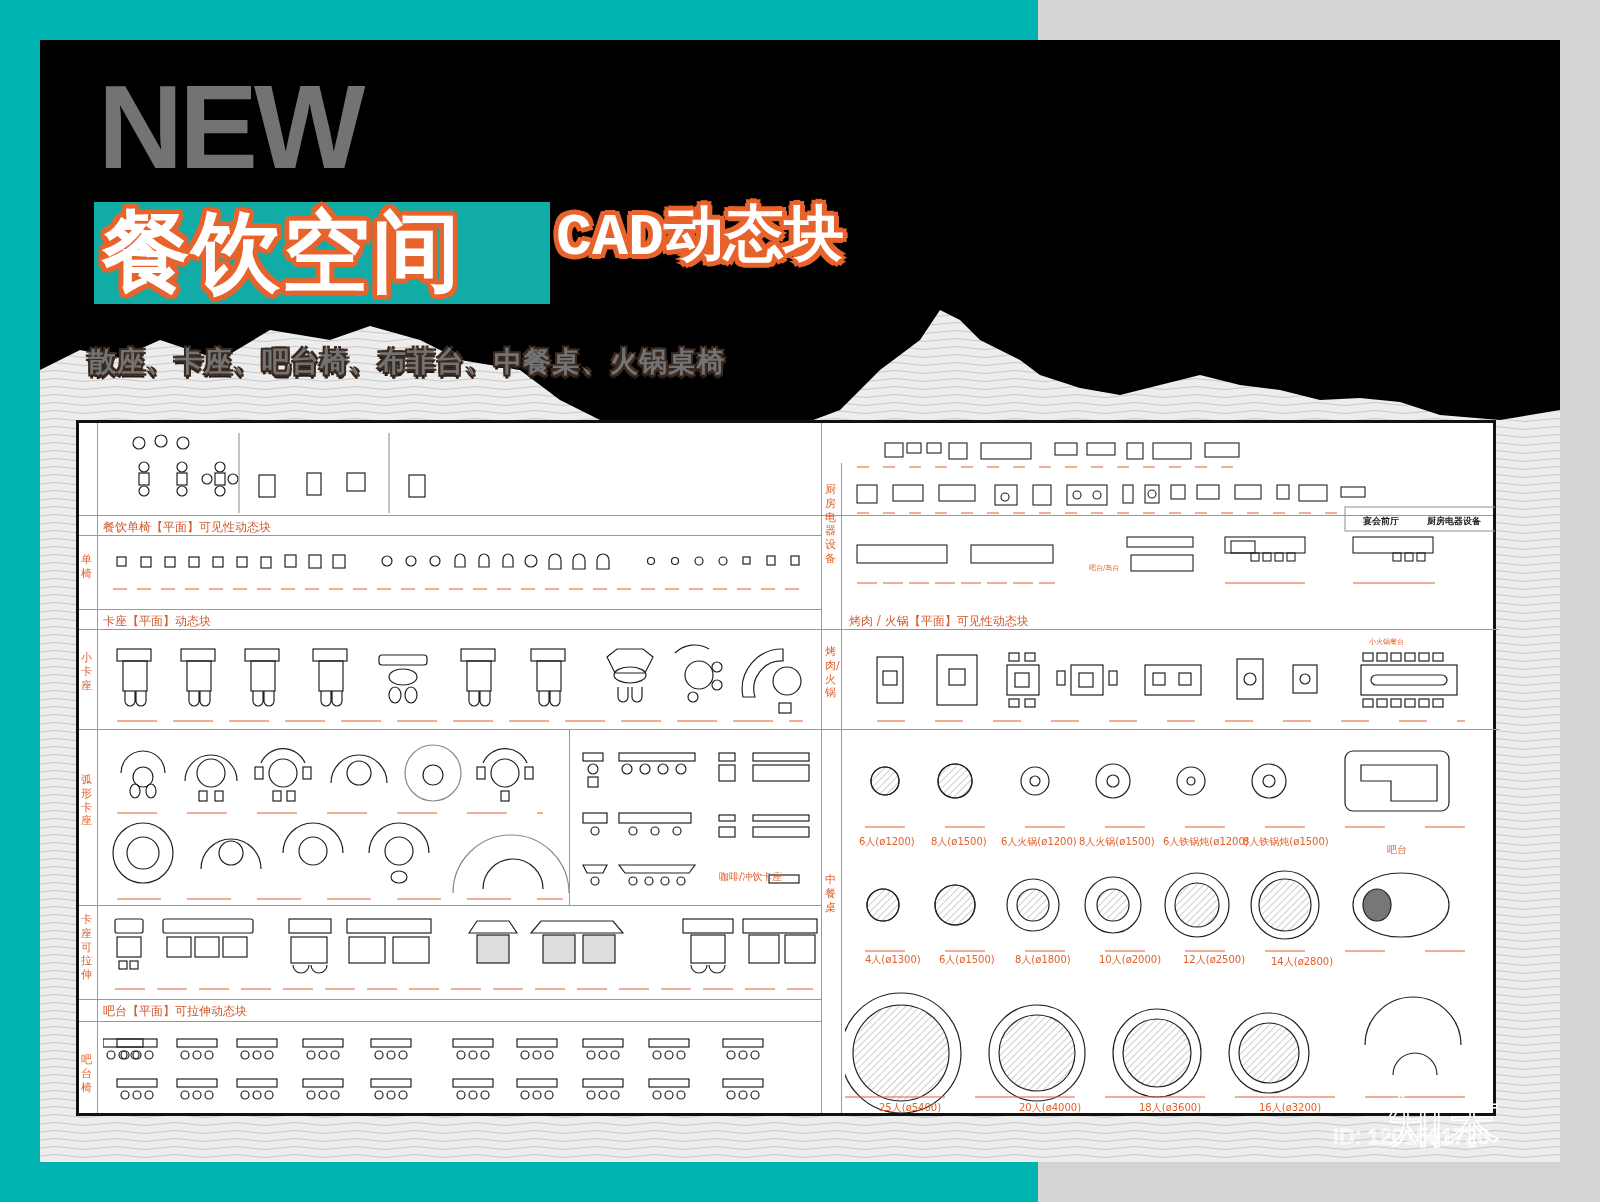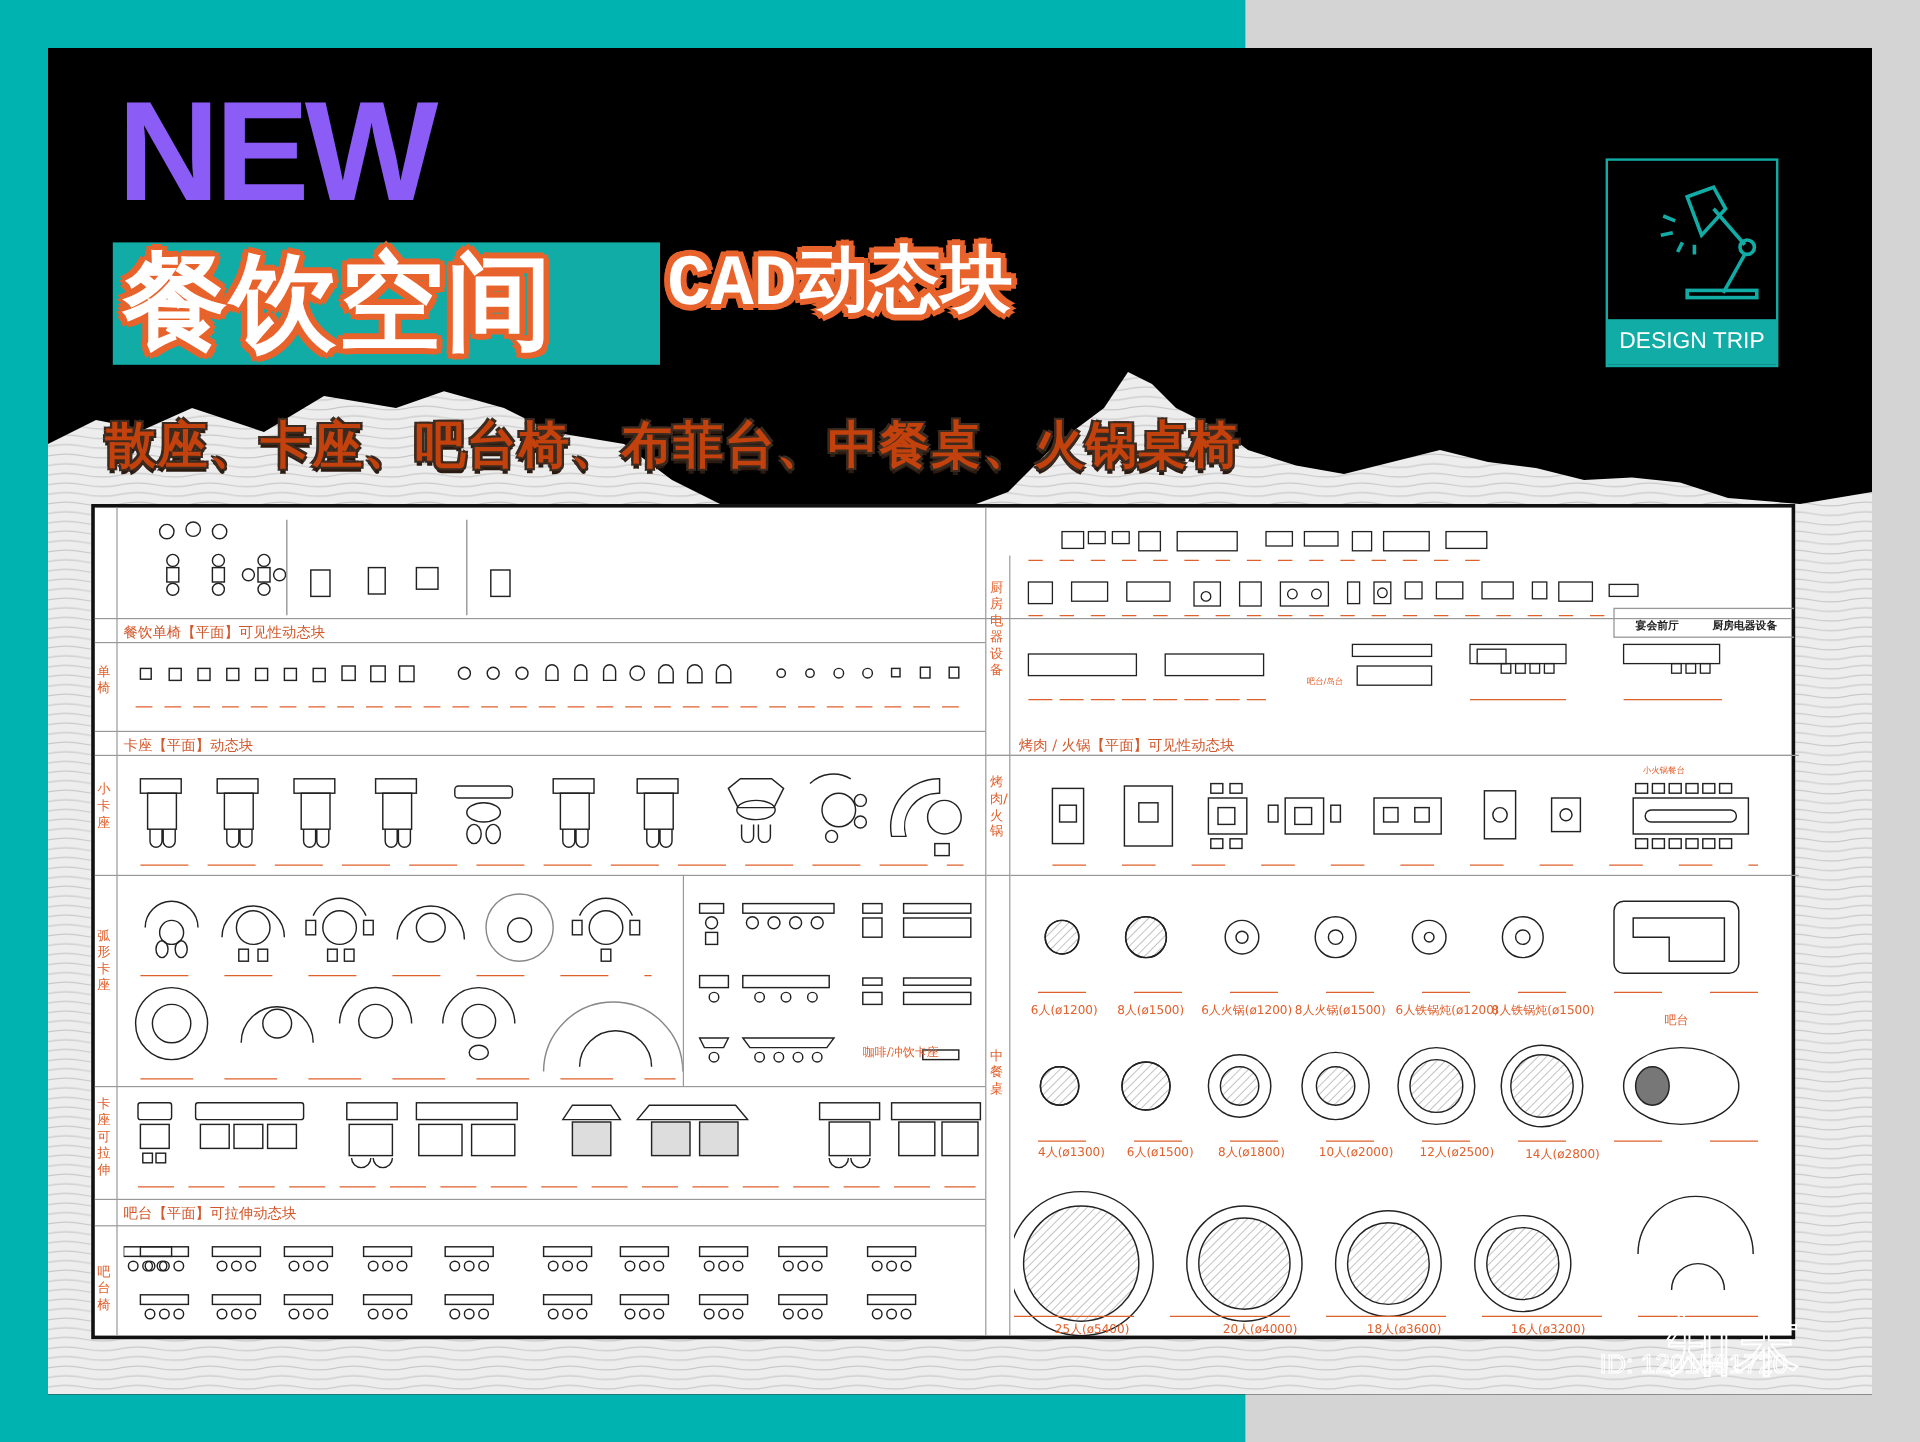--- a/index.html
+++ b/index.html
@@ -1,28 +1,28 @@
 <!DOCTYPE html>
 <html><head>
 <meta charset="utf-8">
 <style>
   *{box-sizing:border-box;margin:0;padding:0}
   body{width:1600px;height:1202px;position:relative;overflow:hidden;background:#d4d4d4;font-family:"DejaVu Sans",sans-serif}
   .bg-teal{position:absolute;left:0;top:0;width:1038px;height:1202px;background:#00b2b0}
   .bg-grey{position:absolute;left:1038px;top:0;width:562px;height:1202px;background:#d4d4d4}
   .card{position:absolute;left:40px;top:40px;width:1520px;height:1122px;background:#000;overflow:hidden}
   .paper{position:absolute;left:0;top:0;width:1520px;height:1122px}
-  .new{position:absolute;left:58px;top:28px;font-family:"Liberation Sans",sans-serif;font-weight:bold;font-size:118px;letter-spacing:-4px;color:#8b5cf6;line-height:1}
+  .new{position:absolute;left:58px;top:28px;font-family:"Liberation Sans",sans-serif;font-weight:bold;font-size:118px;letter-spacing:-4px;color:#737373;line-height:1}
   .title1{position:absolute;left:430px;top:36px;font-weight:bold;font-size:92px;color:#fff;line-height:1;letter-spacing:4px}
   .tag-box{position:absolute;left:54px;top:162px;width:456px;height:102px;background:#11aca6}
   .title2,.title3{position:absolute;font-weight:bold;color:#fff;line-height:1;
     text-shadow:-4px -4px 0 #e8632c,4px -4px 0 #e8632c,-4px 4px 0 #e8632c,4px 4px 0 #e8632c,0 5px 0 #e8632c,0 -5px 0 #e8632c,5px 0 0 #e8632c,-5px 0 0 #e8632c}
   .title2{left:62px;top:168px;font-size:88px;letter-spacing:2px}
   .title3{left:516px;top:168px;font-family:Liberation Mono, monospace;font-size:60px}
-  .subtitle{position:absolute;left:48px;top:303px;font-weight:bold;font-size:42px;color:#c2410c;letter-spacing:1px;
+  .subtitle{position:absolute;left:48px;top:303px;font-weight:bold;font-size:28px;color:#737373;letter-spacing:1px;
     text-shadow:-2px -2px 0 #3a2a20,2px -2px 0 #3a2a20,-2px 2px 0 #3a2a20,2px 2px 0 #3a2a20,0 4px 0 #2a1a10}
   .logo{position:absolute;left:1298px;top:92px;width:144px;height:174px;border:2px solid #11aca6}
   .logo .lamp{position:absolute;left:26px;top:10px;width:110px;height:110px}
   .logo .cap{position:absolute;left:0;bottom:0;width:100%;height:38px;background:#11aca6;color:#fff;font-family:"Liberation Sans",sans-serif;font-size:19px;display:flex;align-items:center;justify-content:center}
   .sheet{position:absolute;left:36px;top:380px;width:1420px;height:696px;background:#fff;border:3px solid #111}
   .row{position:absolute;left:0;width:100%;border-top:1px solid #999}
   .sec-title{position:absolute;font-family:"DejaVu Serif",serif;font-size:12px;color:#d2582c}
   .vlabel{position:absolute;font-size:11px;color:#e0602c;width:14px;line-height:1.25;text-align:left}
   .vline{position:absolute;border-left:1px solid #999}
   .cap-o{position:absolute;font-size:10px;color:#e0602c;white-space:nowrap}
@@ -47,31 +47,20 @@
       </pattern>
     </defs>
     <path d="M0 330 L40 310 L80 318 L120 300 L180 320 L230 290 L290 300 L330 286 L380 300 L420 320 L480 330 L520 360 L560 380 L600 395 L640 400 L680 410 L720 408 L760 385 L800 370 L840 330 L880 300 L900 270 L920 280 L940 300 L980 320 L1000 335 L1040 348 L1080 355 L1120 345 L1160 335 L1200 345 L1240 350 L1280 360 L1320 358 L1360 362 L1400 375 L1460 380 L1520 370 L1520 1122 L0 1122 Z" fill="url(#waves)"></path>
   </svg>
 
   <div class="new">NEW</div>
   <div class="tag-box"></div>
   <div class="title2">餐饮空间</div>
   <div class="title3">CAD动态块</div>
 
-  <div class="logo">
-    <svg class="lamp" viewBox="0 0 110 110" fill="none" stroke="#11aca6" stroke-width="3">
-      <path d="M40 20 L62 12 L72 30 L52 52 Z"></path>
-      <path d="M62 30 L88 60"></path>
-      <circle cx="90" cy="62" r="6"></circle>
-      <path d="M88 68 L70 100"></path>
-      <rect x="40" y="98" width="58" height="6"></rect>
-      <path d="M30 40 L20 36 M28 50 L18 52 M36 58 L32 66 M46 60 L46 68"></path>
-    </svg>
-    <div class="cap">DESIGN TRIP</div>
-  </div>
 
   <div class="subtitle">散座、卡座、吧台椅、布菲台、中餐桌、火锅桌椅</div>
 
   <div class="sheet">
 
     <div class="vline" style="left:742px;top:0;height:690px"></div>
     <div class="vline" style="left:18px;top:0;height:690px"></div>
     <div class="vline" style="left:762px;top:40px;height:650px"></div>
 
     <svg style="position:absolute;left:20px;top:10px" width="720" height="80">

